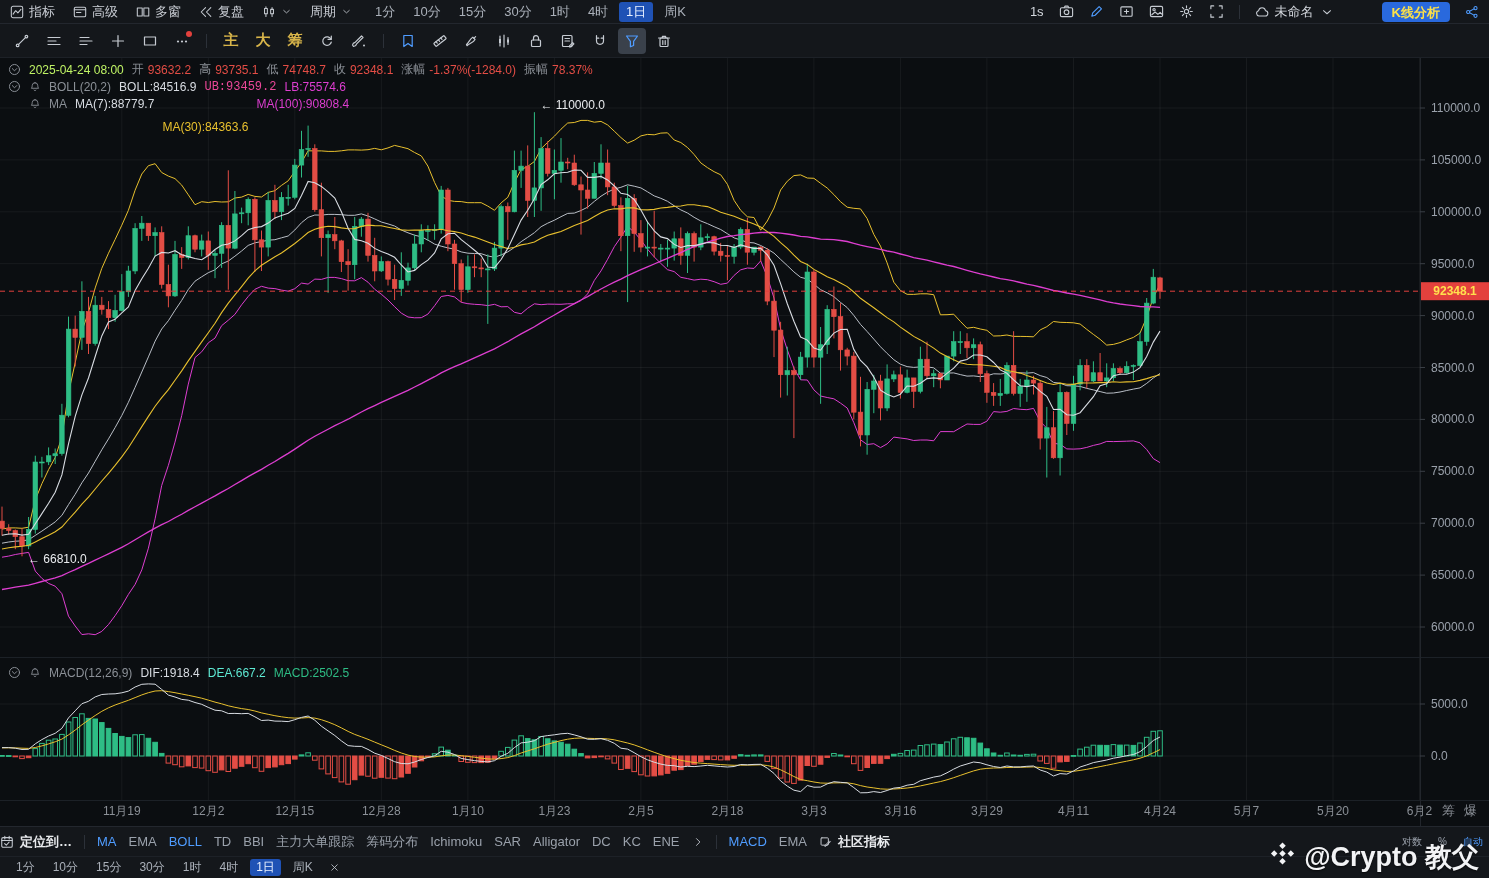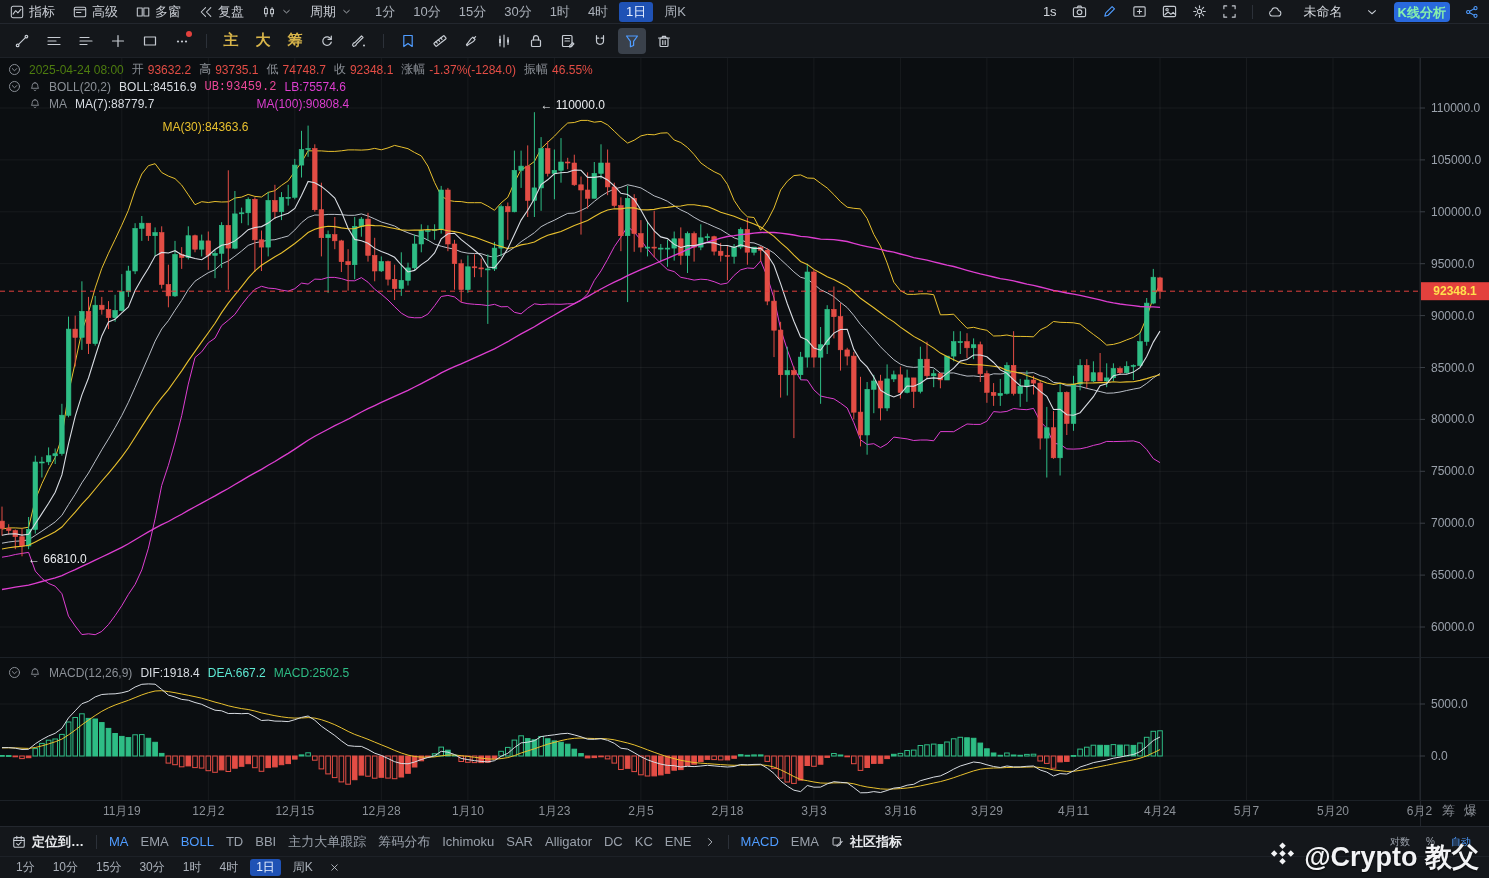--- a/index.html
+++ b/index.html
@@ -13,53 +13,53 @@
   .tb-left { display:flex; align-items:center; gap:18px; }
   .menu-item { display:flex; align-items:center; gap:5px; cursor:pointer; color:#c9cdd4; }
   .menu-item svg { display:block; }
   .tb-tfs { display:flex; align-items:center; gap:4px; margin-left:16px; }
   .tf { padding:1px 7px; border-radius:3px; color:#aab0b9; cursor:pointer; }
   .tf.on { background:#1f52b5; color:#e8f0ff; }
   .tb-right { margin-left:auto; display:flex; align-items:center; gap:15px; }
   .icon { display:inline-flex; align-items:center; justify-content:center; color:#c6cbd2; }
   .icon.blue { color:#4f9cff; }
   .vdiv { width:1px; height:14px; background:#2c3139; display:inline-block; }
-  .layout-chip { display:flex; align-items:center; gap:22px; color:#d3d7dd; cursor:pointer; }
-  .cta { background:#2969dd; color:#86efac; border:none; border-radius:4px; font-size:13px;
-    font-weight:bold; padding:2px 4px; height:20px; cursor:pointer; font-family:inherit; }
+  .layout-chip { display:flex; align-items:center; gap:6px; color:#d3d7dd; cursor:pointer; }
+  .cta { background:#2969dd; color:#fde047; border:none; border-radius:4px; font-size:13px;
+    font-weight:bold; padding:2px 10px; height:20px; cursor:pointer; font-family:inherit;margin-left:33px; }
 
   
   .drawbar { height:34px; background:#14171b; border-bottom:1px solid #1d2127;
     display:flex; align-items:center; padding:0 8px; gap:4px; flex:0 0 34px; }
   .ibtn { width:28px; height:26px; border-radius:4px; display:flex; align-items:center;
     justify-content:center; color:#c6cbd2; cursor:pointer; position:relative; }
   .ibtn.blue { color:#4f9cff; }
   .ibtn.active { background:#3a414b; color:#4f9cff; }
   .ibtn .badge { position:absolute; top:3px; right:4px; width:6px; height:6px;
     border-radius:50%; background:#e3413d; }
   .txtbtn { width:28px; height:26px; display:flex; align-items:center; justify-content:center;
     color:#d8b54a; font-size:15px; font-weight:bold; cursor:pointer; }
   .drawbar .vdiv { margin:0 6px; }
 
   
   .chart-wrap { position:relative; width:1489px; height:768px; flex:0 0 768px; background:#0b0e11; }
   #chart { position:absolute; left:0; top:0; }
   #chart text { font-family:"Liberation Sans", sans-serif; }
   .legend { position:absolute; left:8px; top:3px; z-index:3; }
   .lrow { display:flex; align-items:center; gap:8px; height:17px; font-size:12px; color:#8b9097; white-space:nowrap; }
-  .lrow .time { color:#4d7c0f; }
+  .lrow .time { color:#bef264; }
   .lrow .pair-label { color:#8b9097; }
   .lrow .seg { font-weight:normal; }
   .lrow .icon { color:#8b9097; }
   .macd-legend { position:absolute; left:8px; top:606px; z-index:3; }
 
   
   .bottombar { height:52px; background:#14171b; border-top:1px solid #23272e;
     position:relative; flex:0 0 52px; }
-  .bb-row1 { height:30px; display:flex; align-items:center; padding:0 12px; gap:12px;
+  .bb-row1 { height:30px; display:flex; align-items:center; padding:0 0; gap:12px;
     font-size:13px; color:#9aa1ab; border-bottom:1px solid #1d2127;text-align:center; }
   .bb-row2 { height:21px; display:flex; align-items:center; padding:0 10px; gap:6px; font-size:12px; color:#aab0b9; }
   .chip { cursor:pointer; color:#9aa1ab; white-space:nowrap; }
   .chip.on { color:#4f9cff; }
   .locate { display:flex; align-items:center; gap:6px; color:#e8eaed; font-weight:bold; cursor:pointer; }
   .bb-right { margin-left:auto; display:flex; align-items:center; gap:16px; margin-right:6px; font-size:10px; }
   .community { display:flex; align-items:center; gap:6px; color:#e8eaed; font-weight:bold; cursor:pointer; }
   .tf2 { padding:0 6px; border-radius:3px; cursor:pointer; color:#aab0b9; }
   .tf2.on { background:#1f52b5; color:#e8f0ff; }
   .watermark { position:absolute; right:10px; bottom:3px; display:flex; align-items:center;
@@ -962,21 +962,21 @@
           <span style="color: rgb(227, 77, 69);">93632.2</span>
           <span class="pair-label" style="margin-right: -4px;">高</span>
           <span style="color: rgb(227, 77, 69);">93735.1</span>
           <span class="pair-label" style="margin-right: -4px;">低</span>
           <span style="color: rgb(227, 77, 69);">74748.7</span>
           <span class="pair-label" style="margin-right: -4px;">收</span>
           <span style="color: rgb(227, 77, 69);">92348.1</span>
           <span class="pair-label" style="margin-right: -4px;">涨幅</span>
           <span style="color: rgb(227, 77, 69);">-1.37%(-1284.0)</span>
           <span class="pair-label" style="margin-right: -4px;">振幅</span>
-          <span style="color: rgb(227, 77, 69);">46.55%</span>
+          <span style="color: rgb(227, 77, 69);">78.37%</span>
         </div>
         <div class="lrow">
           <span class="icon">
             <svg width="13" height="13" viewBox="0 0 16 16" fill="none" stroke="currentColor" stroke-width="1.2" stroke-linecap="round" stroke-linejoin="round">
               <circle cx="8" cy="8" r="6.2"></circle>
               <path d="M5.3 6.9 8 9.6l2.7-2.7"></path>
             </svg>
           </span>
           <span class="icon">
             <svg width="12" height="12" viewBox="0 0 16 16" fill="none" stroke="currentColor" stroke-width="1.2" stroke-linecap="round" stroke-linejoin="round">

